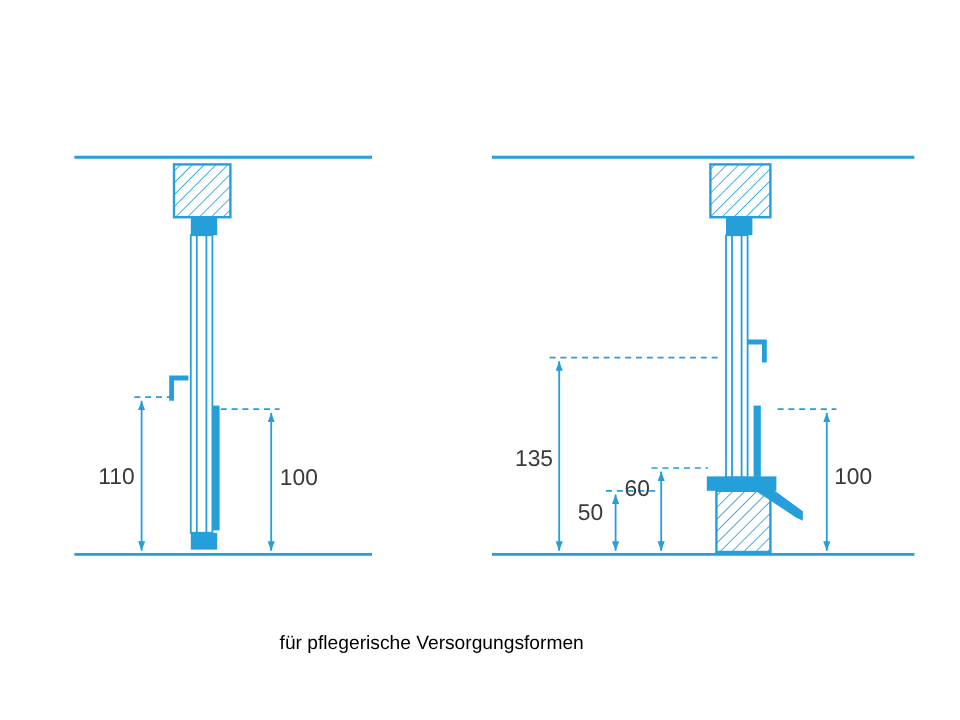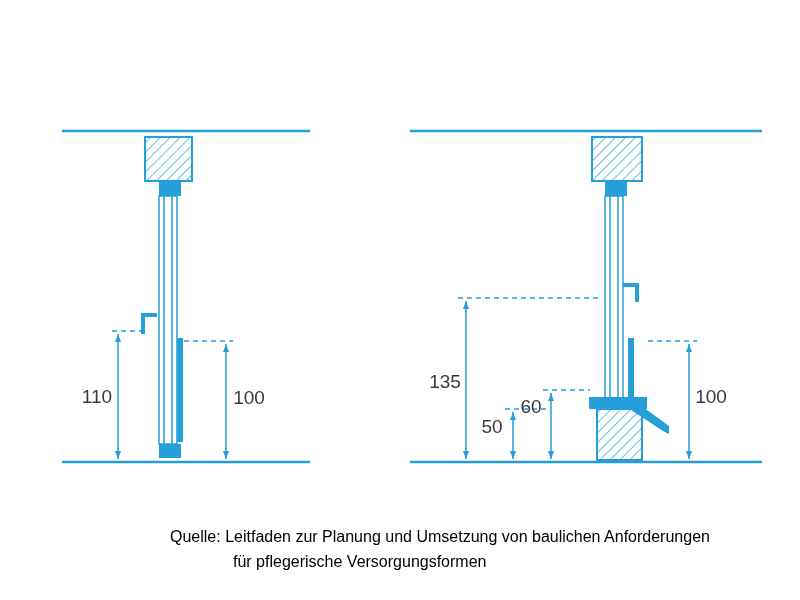--- a/index.html
+++ b/index.html
@@ -120,15 +120,14 @@
 
     <g>
       <line class="dashed" x1="648" y1="341" x2="697" y2="341"></line>
       <line class="dim-line" x1="689" y1="344" x2="689" y2="459" marker-start="url(#arrS)" marker-end="url(#arrE)"></line>
       <text class="dim-text" x="711" y="403" text-anchor="middle">100</text>
     </g>
   </g>
 </svg>
 
 <div class="caption">
-  <div class="l1">Quelle: Leitfaden zur Planung und Umsetzung von baulichen Anforderungen</div>
   <div class="l2">für pflegerische Versorgungsformen</div>
 </div>
 
 </body></html>

